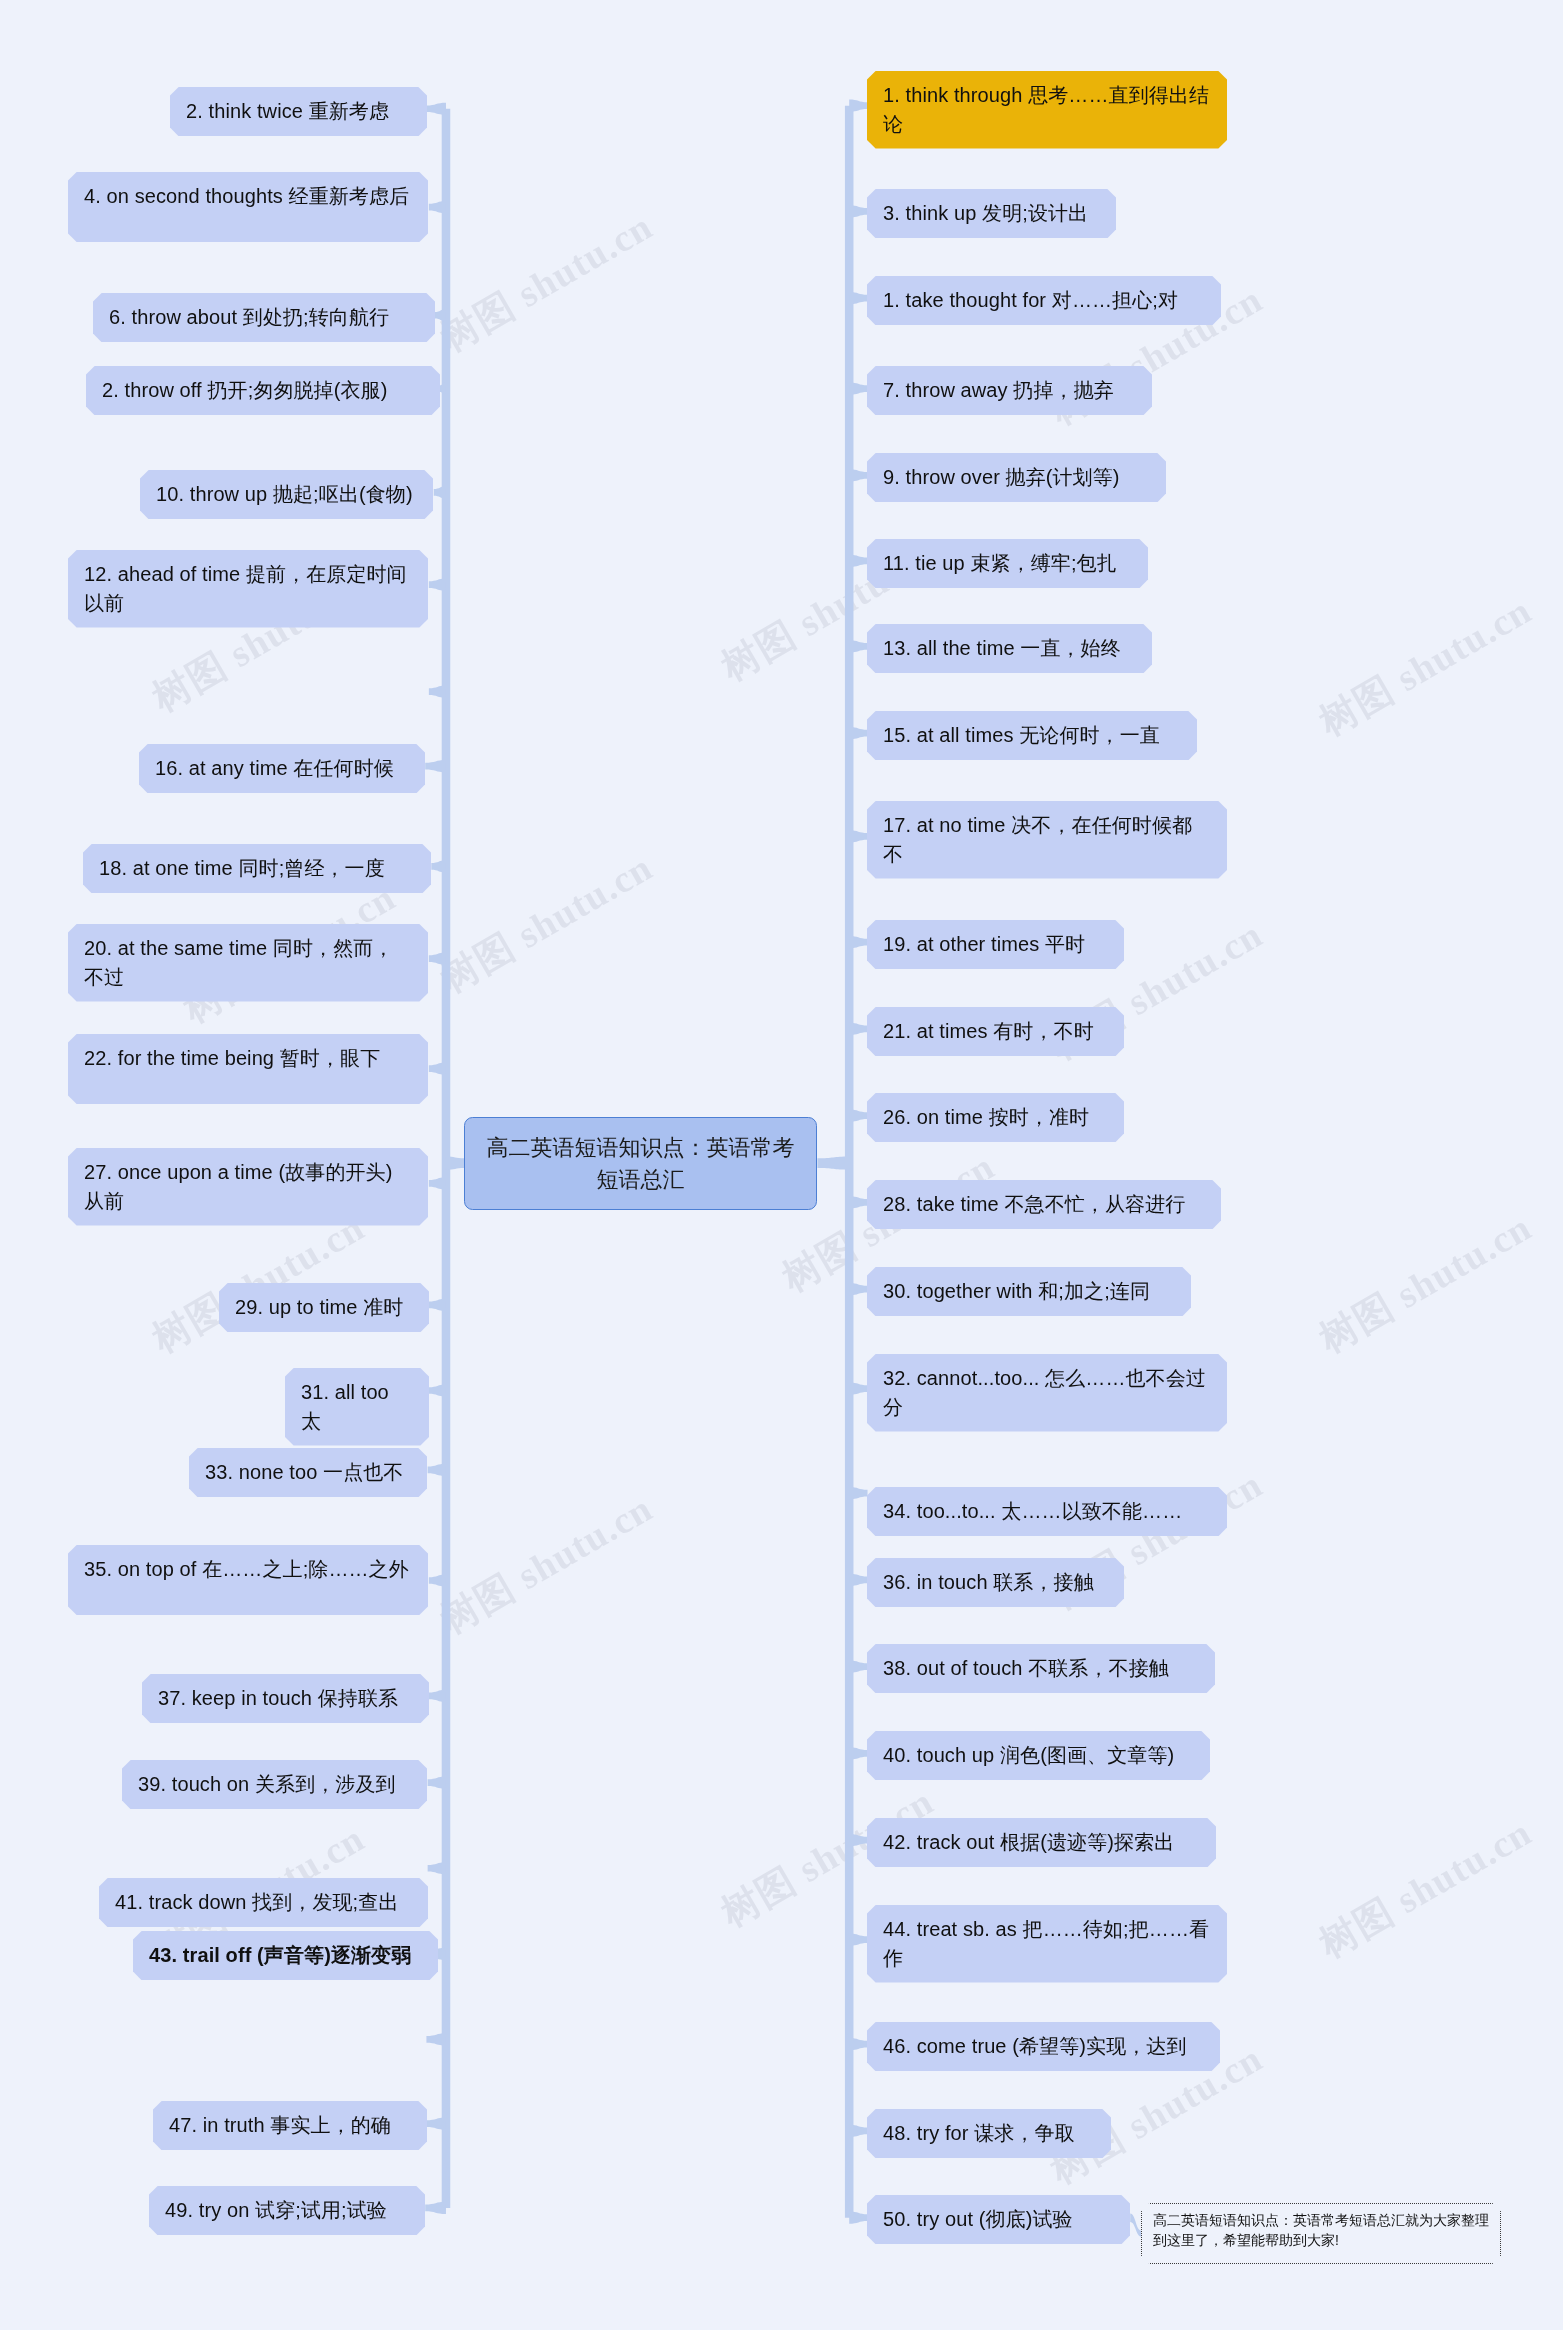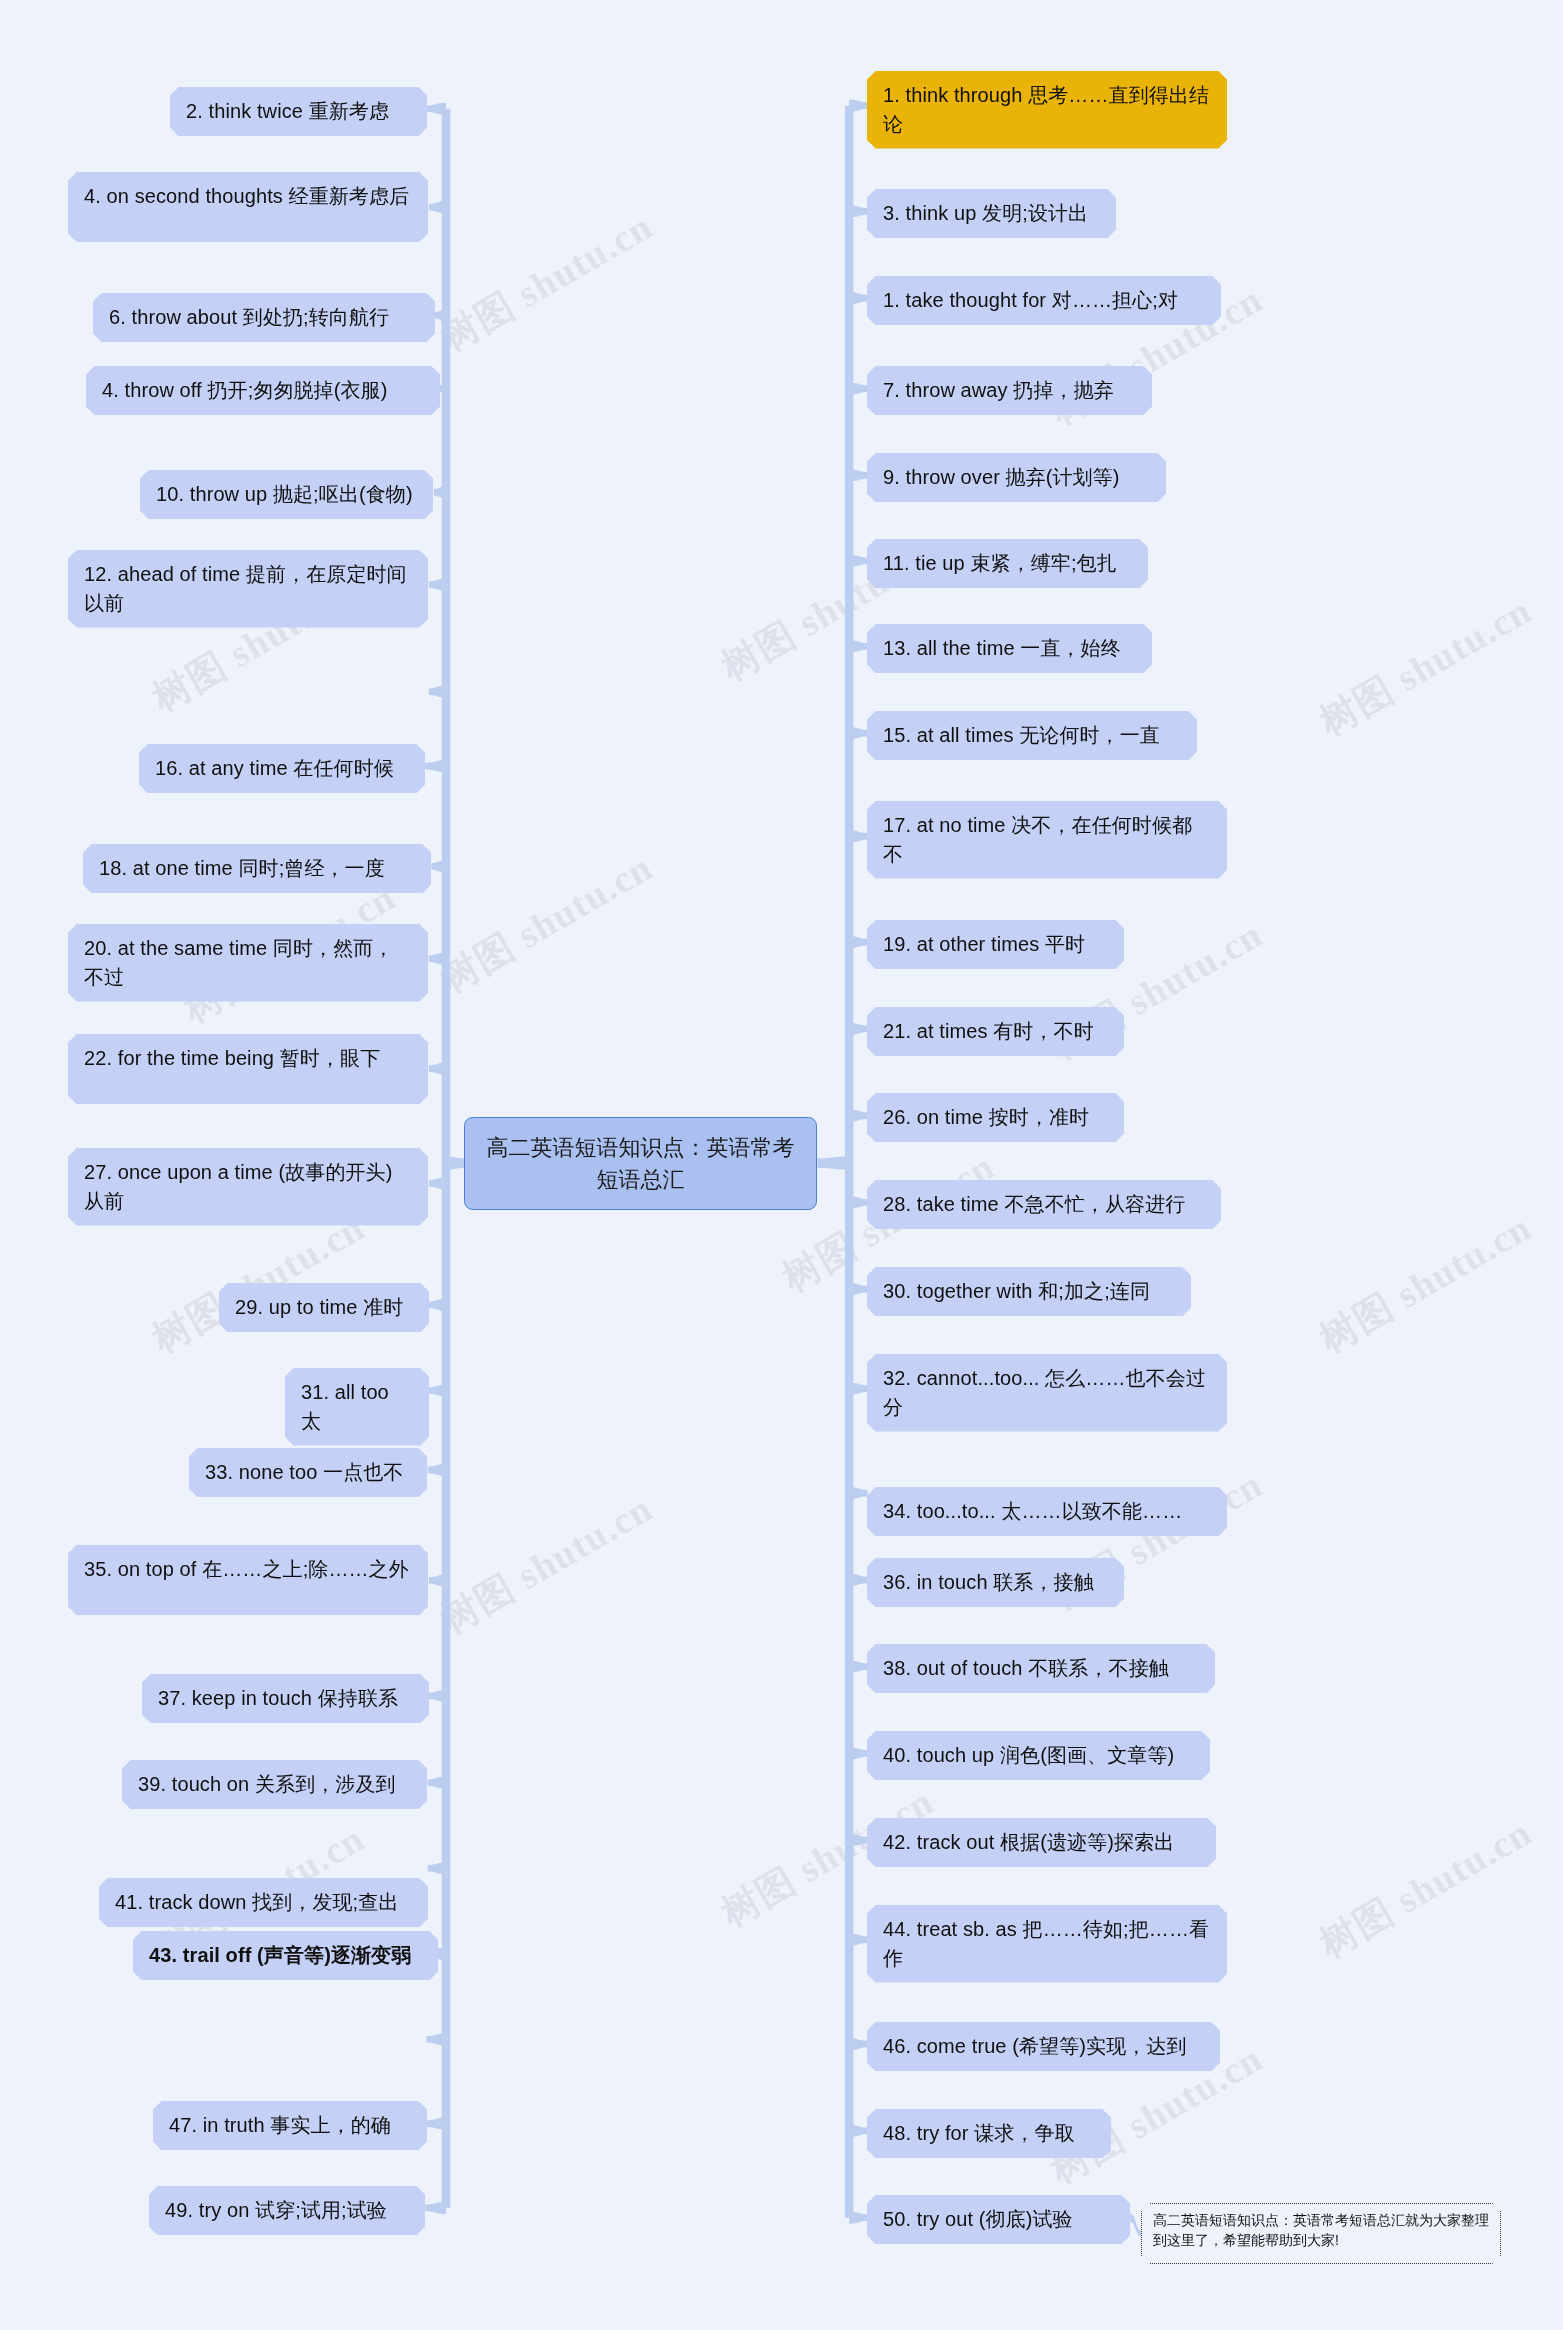--- a/index.html
+++ b/index.html
@@ -184,21 +184,21 @@
     <span>高二英语短语知识点：英语常考短语总汇</span>
   </div>
 
   <div id="footnote-node" style="left: 1141px; top: 2203px; width: 360px; min-height: 61px;">
     <span>高二英语短语知识点：英语常考短语总汇就为大家整理到这里了，希望能帮助到大家!</span>
   </div>
 
 <div class="topic" style="left: 170px; top: 87px; width: 257px; min-height: 44px; background: rgb(196, 208, 245); color: rgb(16, 16, 16);"><span>2. think twice 重新考虑</span></div>
     <div class="topic" style="left: 68px; top: 172px; width: 360px; min-height: 70px; background: rgb(196, 208, 245); color: rgb(16, 16, 16);"><span>4. on second thoughts 经重新考虑后</span></div>
     <div class="topic" style="left: 93px; top: 293px; width: 342px; min-height: 44px; background: rgb(196, 208, 245); color: rgb(16, 16, 16);"><span>6. throw about 到处扔;转向航行</span></div>
-    <div class="topic" style="left: 86px; top: 366px; width: 354px; min-height: 44px; background: rgb(196, 208, 245); color: rgb(16, 16, 16);"><span>4. throw off 扔开;匆匆脱掉(衣服)</span></div>
+    <div class="topic" style="left: 86px; top: 366px; width: 354px; min-height: 44px; background: rgb(196, 208, 245); color: rgb(16, 16, 16);"><span>2. throw off 扔开;匆匆脱掉(衣服)</span></div>
     <div class="topic" style="left: 140px; top: 470px; width: 293px; min-height: 44px; background: rgb(196, 208, 245); color: rgb(16, 16, 16);"><span>10. throw up 抛起;呕出(食物)</span></div>
     <div class="topic" style="left: 68px; top: 550px; width: 360px; min-height: 70px; background: rgb(196, 208, 245); color: rgb(16, 16, 16);"><span>12. ahead of time 提前，在原定时间以前</span></div>
     <div class="topic" style="left: 139px; top: 744px; width: 286px; min-height: 44px; background: rgb(196, 208, 245); color: rgb(16, 16, 16);"><span>16. at any time 在任何时候</span></div>
     <div class="topic" style="left: 83px; top: 844px; width: 348px; min-height: 44px; background: rgb(196, 208, 245); color: rgb(16, 16, 16);"><span>18. at one time 同时;曾经，一度</span></div>
     <div class="topic" style="left: 68px; top: 924px; width: 360px; min-height: 70px; background: rgb(196, 208, 245); color: rgb(16, 16, 16);"><span>20. at the same time 同时，然而，不过</span></div>
     <div class="topic" style="left: 68px; top: 1034px; width: 360px; min-height: 70px; background: rgb(196, 208, 245); color: rgb(16, 16, 16);"><span>22. for the time being 暂时，眼下</span></div>
     <div class="topic" style="left: 68px; top: 1148px; width: 360px; min-height: 70px; background: rgb(196, 208, 245); color: rgb(16, 16, 16);"><span>27. once upon a time (故事的开头)从前</span></div>
     <div class="topic" style="left: 219px; top: 1283px; width: 210px; min-height: 44px; background: rgb(196, 208, 245); color: rgb(16, 16, 16);"><span>29. up to time 准时</span></div>
     <div class="topic" style="left: 285px; top: 1368px; width: 144px; min-height: 44px; background: rgb(196, 208, 245); color: rgb(16, 16, 16);"><span>31. all too 太</span></div>
     <div class="topic" style="left: 189px; top: 1448px; width: 238px; min-height: 44px; background: rgb(196, 208, 245); color: rgb(16, 16, 16);"><span>33. none too 一点也不</span></div>

